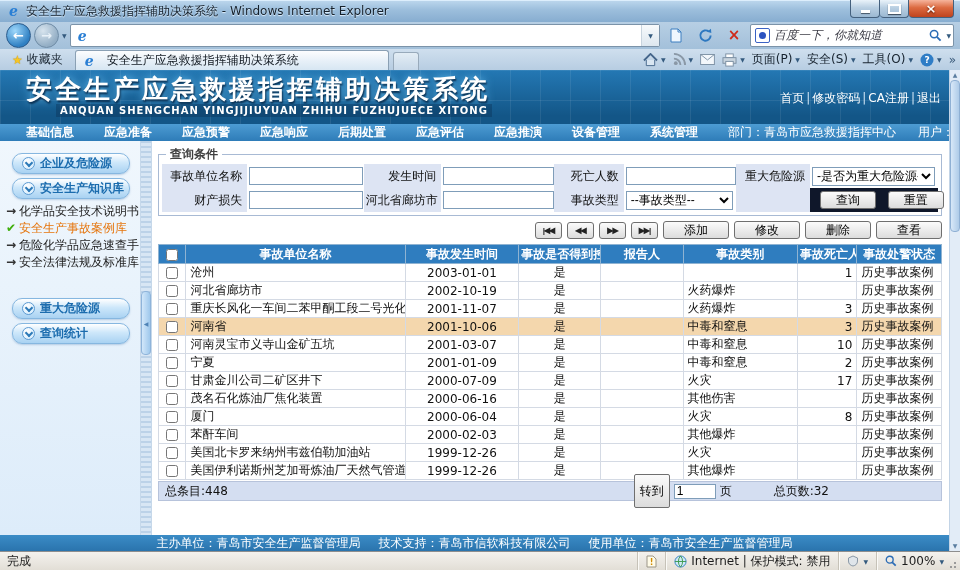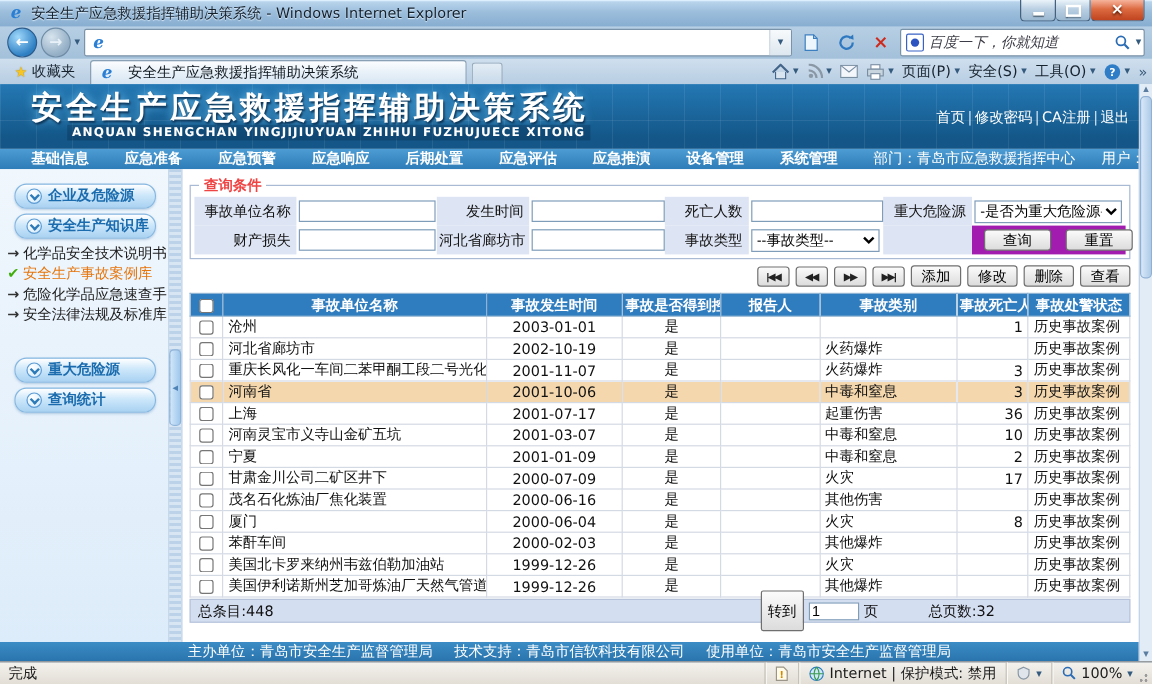--- a/index.html
+++ b/index.html
@@ -88,33 +88,33 @@
   .si-check::before{content:"✔";}
   .side-gap{height:14px;}
 
   .sash{flex:0 0 10px;background:#d8e6f4;background-image:repeating-linear-gradient(#bcd2e8 0 2px,transparent 2px 5px);position:relative;border-left:1px solid #c6d8ea;border-right:1px solid #c6d8ea;}
   .sash-thumb{position:absolute;top:150px;left:0;width:8px;height:62px;border:1px solid #8fb4da;border-radius:4px;background:linear-gradient(90deg,#d2e7fa,#9fc8ec);display:flex;align-items:center;justify-content:center;color:#4f83b6;font-size:6px;}
   .sash-thumb::before{content:"◀";}
 
   .main{flex:1;background:#fff;padding:5px 7px 0 6px;display:flex;flex-direction:column;min-width:0;}
 
   fieldset.query{border:1px solid #a8bad4;margin:0;padding:1px 3px 3px;}
-  fieldset.query legend{color:#ef4444;font-weight:bold;padding:0 4px;margin-left:4px;font-size:12px;}
+  fieldset.query legend{color:#404040;font-weight:bold;padding:0 4px;margin-left:4px;font-size:12px;}
   .qtable{width:100%;border-collapse:collapse;table-layout:fixed;}
   .qtable td{height:22px;padding:1px 2px;}
   td.qlabel{background:#dde4f3;text-align:right;padding-right:5px;color:#111;white-space:nowrap;}
   .q-input{width:96%;height:16px;border:1px solid #7f9db9;font-size:12px;padding:0 2px;box-sizing:content-box;}
   .q-select{width:99%;height:19px;border:1px solid #7f9db9;font-size:12px;background:#fff;}
-  .q-btncell{text-align:right;background:#a21caf;padding-right:4px;white-space:nowrap;}
+  .q-btncell{text-align:right;background:#0f172a;padding-right:4px;white-space:nowrap;}
   .btn{display:inline-flex;align-items:center;justify-content:center;height:18px;border:1px solid #6f6f6f;border-radius:3px;background:linear-gradient(#fbfbfb,#dcdcdc);font-size:12px;color:#000;cursor:pointer;padding:0 2px;box-sizing:border-box;}
   .btn.q{width:56px;margin-left:8px;}
 
   .toolbar{height:24px;flex:0 0 24px;display:flex;align-items:center;justify-content:flex-end;gap:5px;padding:2px 0 2px;}
   .btn.pager{width:27px;height:17px;font-size:8px;letter-spacing:-1px;font-weight:bold;color:#222;}
-  .btn.crud{width:42px;height:18px;}
+  .btn.crud{width:66px;height:18px;}
 
   table.grid{width:100%;border-collapse:collapse;table-layout:fixed;font-size:12px;}
   table.grid th{background:#2f7dbf;color:#fff;font-weight:bold;height:18px;border:1px solid #8fb3d2;padding:0 2px;white-space:nowrap;overflow:hidden;}
   table.grid td{height:16px;border:1px solid #d4dae4;padding:0 4px;white-space:nowrap;overflow:hidden;color:#111;}
   table.grid tr.hl td{background:#f4d7ad;}
   td.c-cb,th.c-cb{text-align:center;padding:0;}
   td.c-name{text-align:left;}
   td.c-date,td.c-ctrl{text-align:center;}
   td.c-death{text-align:right;padding-right:6px;}
   td.c-cat,td.c-status{text-align:left;}
@@ -442,30 +442,20 @@
                   <td class="c-name">河南省</td>
                   <td class="c-date">2001-10-06</td>
                   <td class="c-ctrl">是</td>
                   <td class="c-rep"></td>
                   <td class="c-cat">中毒和窒息</td>
                   <td class="c-death">3</td>
                   <td class="c-status">历史事故案例</td>
                 </tr>
                 <tr>
                   <td class="c-cb"><input type="checkbox" style=""></td>
-                  <td class="c-name">上海</td>
-                  <td class="c-date">2001-07-17</td>
-                  <td class="c-ctrl">是</td>
-                  <td class="c-rep"></td>
-                  <td class="c-cat">起重伤害</td>
-                  <td class="c-death">36</td>
-                  <td class="c-status">历史事故案例</td>
-                </tr>
-                <tr>
-                  <td class="c-cb"><input type="checkbox" style=""></td>
                   <td class="c-name">河南灵宝市义寺山金矿五坑</td>
                   <td class="c-date">2001-03-07</td>
                   <td class="c-ctrl">是</td>
                   <td class="c-rep"></td>
                   <td class="c-cat">中毒和窒息</td>
                   <td class="c-death">10</td>
                   <td class="c-status">历史事故案例</td>
                 </tr>
                 <tr>
                   <td class="c-cb"><input type="checkbox" style=""></td>

